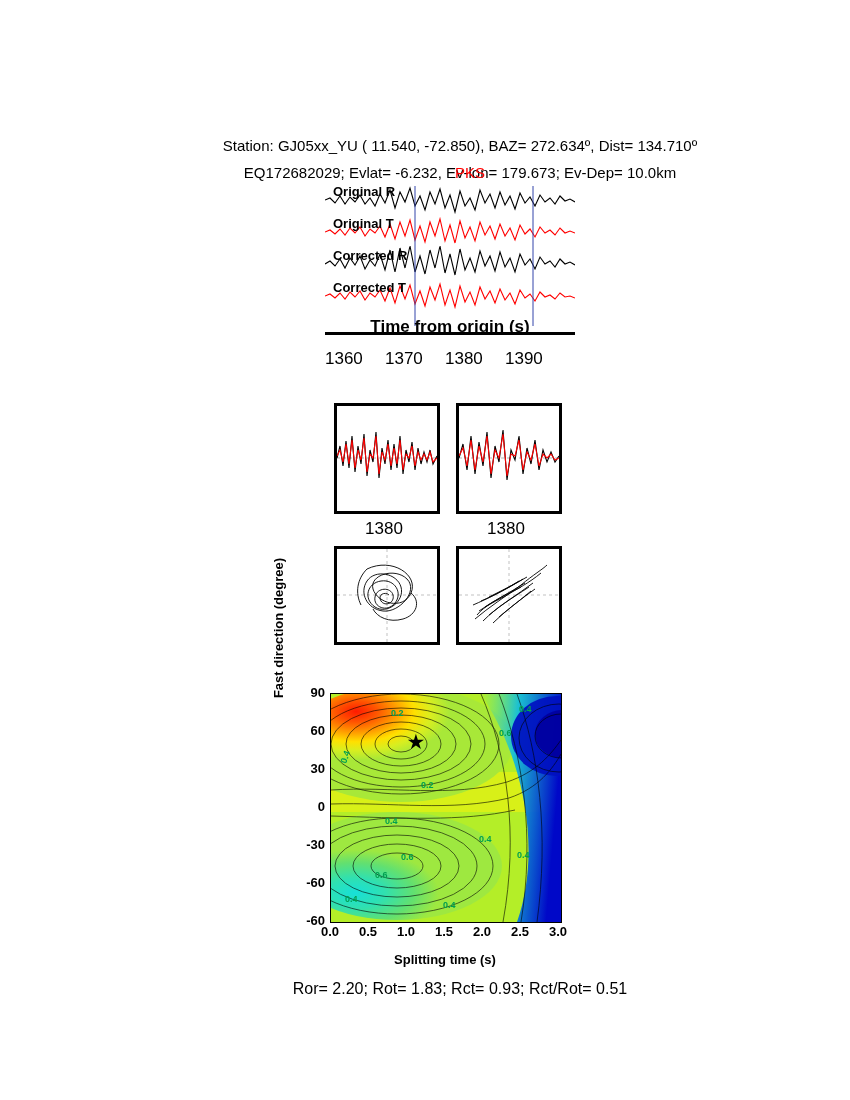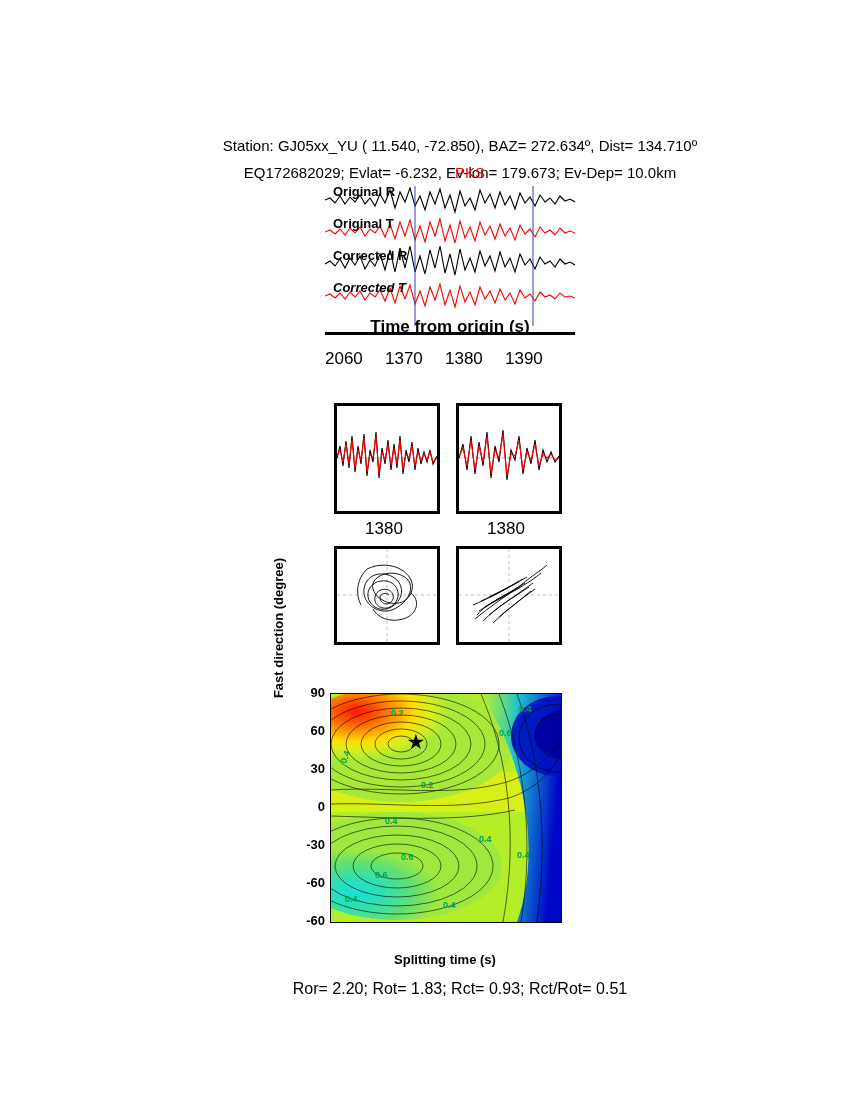--- a/index.html
+++ b/index.html
@@ -23,21 +23,21 @@
 
   
   .wf-block { position:absolute; left:290px; top:168px; width:250px; height:140px; }
   .wf-label {
     position:absolute; left:8px; font-size:13px; font-weight:bold;
     color:#000; white-space:nowrap; z-index:5;
   }
   .wf-label.r1 { top:-2px; }
   .wf-label.r2 { top:30px; }
   .wf-label.r3 { top:62px; }
-  .wf-label.r4 { top:94px;font-style:italic; }
+  .wf-label.r4 { top:94px; }
   .pks-label {
     position:absolute; left:130px; top:-22px; font-size:15px; color:#ff0000;
     z-index:6;
   }
   .axis-line {
     position:absolute; left:290px; top:314px; width:250px; height:3px; background:#000;
   }
   .axis-title {
     position:absolute; left:290px; top:299px; width:250px; text-align:center;
     font-size:17px; color:#000;font-weight:bold;
@@ -125,21 +125,21 @@
       <polyline fill="none" stroke="#ff0000" stroke-width="1.1" points="0,110 5,108 10,112 15,107 20,113 25,106 30,111 35,105 40,114 45,107 50,111 55,104 60,115 65,102 70,117 75,100 80,113 85,99 90,118 95,105 100,120 105,101 110,114 115,98 120,119 125,104 130,121 135,100 140,116 145,106 150,119 155,101 160,113 165,105 170,117 175,103 180,114 185,107 190,118 195,104 200,112 205,108 210,115 215,106 220,111 225,109 230,113 235,107 240,111 245,110 250,112"></polyline>
 
       <line x1="90" y1="0" x2="90" y2="140" stroke="#3344aa" stroke-width="1"></line>
       <line x1="208" y1="0" x2="208" y2="140" stroke="#3344aa" stroke-width="1"></line>
     </svg>
   </div>
 
   <div class="axis-title">Time from origin (s)</div>
   <div class="axis-line"></div>
   <div class="tick-row">
-    <span style="left:40px;">2060</span>
+    <span style="left:40px;">1360</span>
     <span style="left:100px;">1370</span>
     <span style="left:160px;">1380</span>
     <span style="left:220px;">1390</span>
   </div>
 
   <div class="sbox w1">
     <svg width="100" height="105" viewBox="0 0 100 105">
       <line x1="0" y1="52" x2="100" y2="52" stroke="#888" stroke-width="0.6" stroke-dasharray="3,3"></line>
       <polyline fill="none" stroke="#000000" stroke-width="1.1" points="0,52 3,40 6,60 9,35 12,62 15,30 18,66 21,40 24,58 27,28 30,70 33,44 36,56 39,26 42,72 45,42 48,58 51,34 54,64 57,38 60,62 63,30 66,68 69,44 72,56 75,36 78,64 81,42 84,58 87,46 90,56 93,44 96,58 100,50"></polyline>
       <polyline fill="none" stroke="#ff0000" stroke-width="1.1" points="0,50 3,44 6,56 9,38 12,58 15,34 18,62 21,44 24,54 27,32 30,66 33,48 36,52 39,30 42,68 45,46 48,54 51,38 54,60 57,42 60,58 63,34 66,64 69,48 72,52 75,40 78,60 81,46 84,54 87,48 90,54 93,46 96,56 100,52"></polyline>
@@ -253,17 +253,26 @@
     <span class="clabel" style="left:90px;  top:86px;">0.2</span>
     <span class="clabel" style="left:54px;  top:122px;">0.4</span>
     <span class="clabel" style="left:148px; top:140px;">0.4</span>
     <span class="clabel" style="left:70px;  top:158px;">0.6</span>
     <span class="clabel" style="left:44px;  top:176px;">0.6</span>
     <span class="clabel" style="left:186px; top:156px;">0.4</span>
     <span class="clabel" style="left:14px;  top:200px;">0.4</span>
     <span class="clabel" style="left:112px; top:206px;">0.4</span>
   </div>
 
+  <div class="xtickwrap">
+    <div class="xtick" style="left:10px;">0.0</div>
+    <div class="xtick" style="left:48px;">0.5</div>
+    <div class="xtick" style="left:86px;">1.0</div>
+    <div class="xtick" style="left:124px;">1.5</div>
+    <div class="xtick" style="left:162px;">2.0</div>
+    <div class="xtick" style="left:200px;">2.5</div>
+    <div class="xtick" style="left:238px;">3.0</div>
+  </div>
 
   <div class="xlabel">Splitting time (s)</div>
   <div class="footer">Ror= 2.20; Rot= 1.83; Rct= 0.93; Rct/Rot= 0.51</div>
 
 </div>
 
 </body></html>

